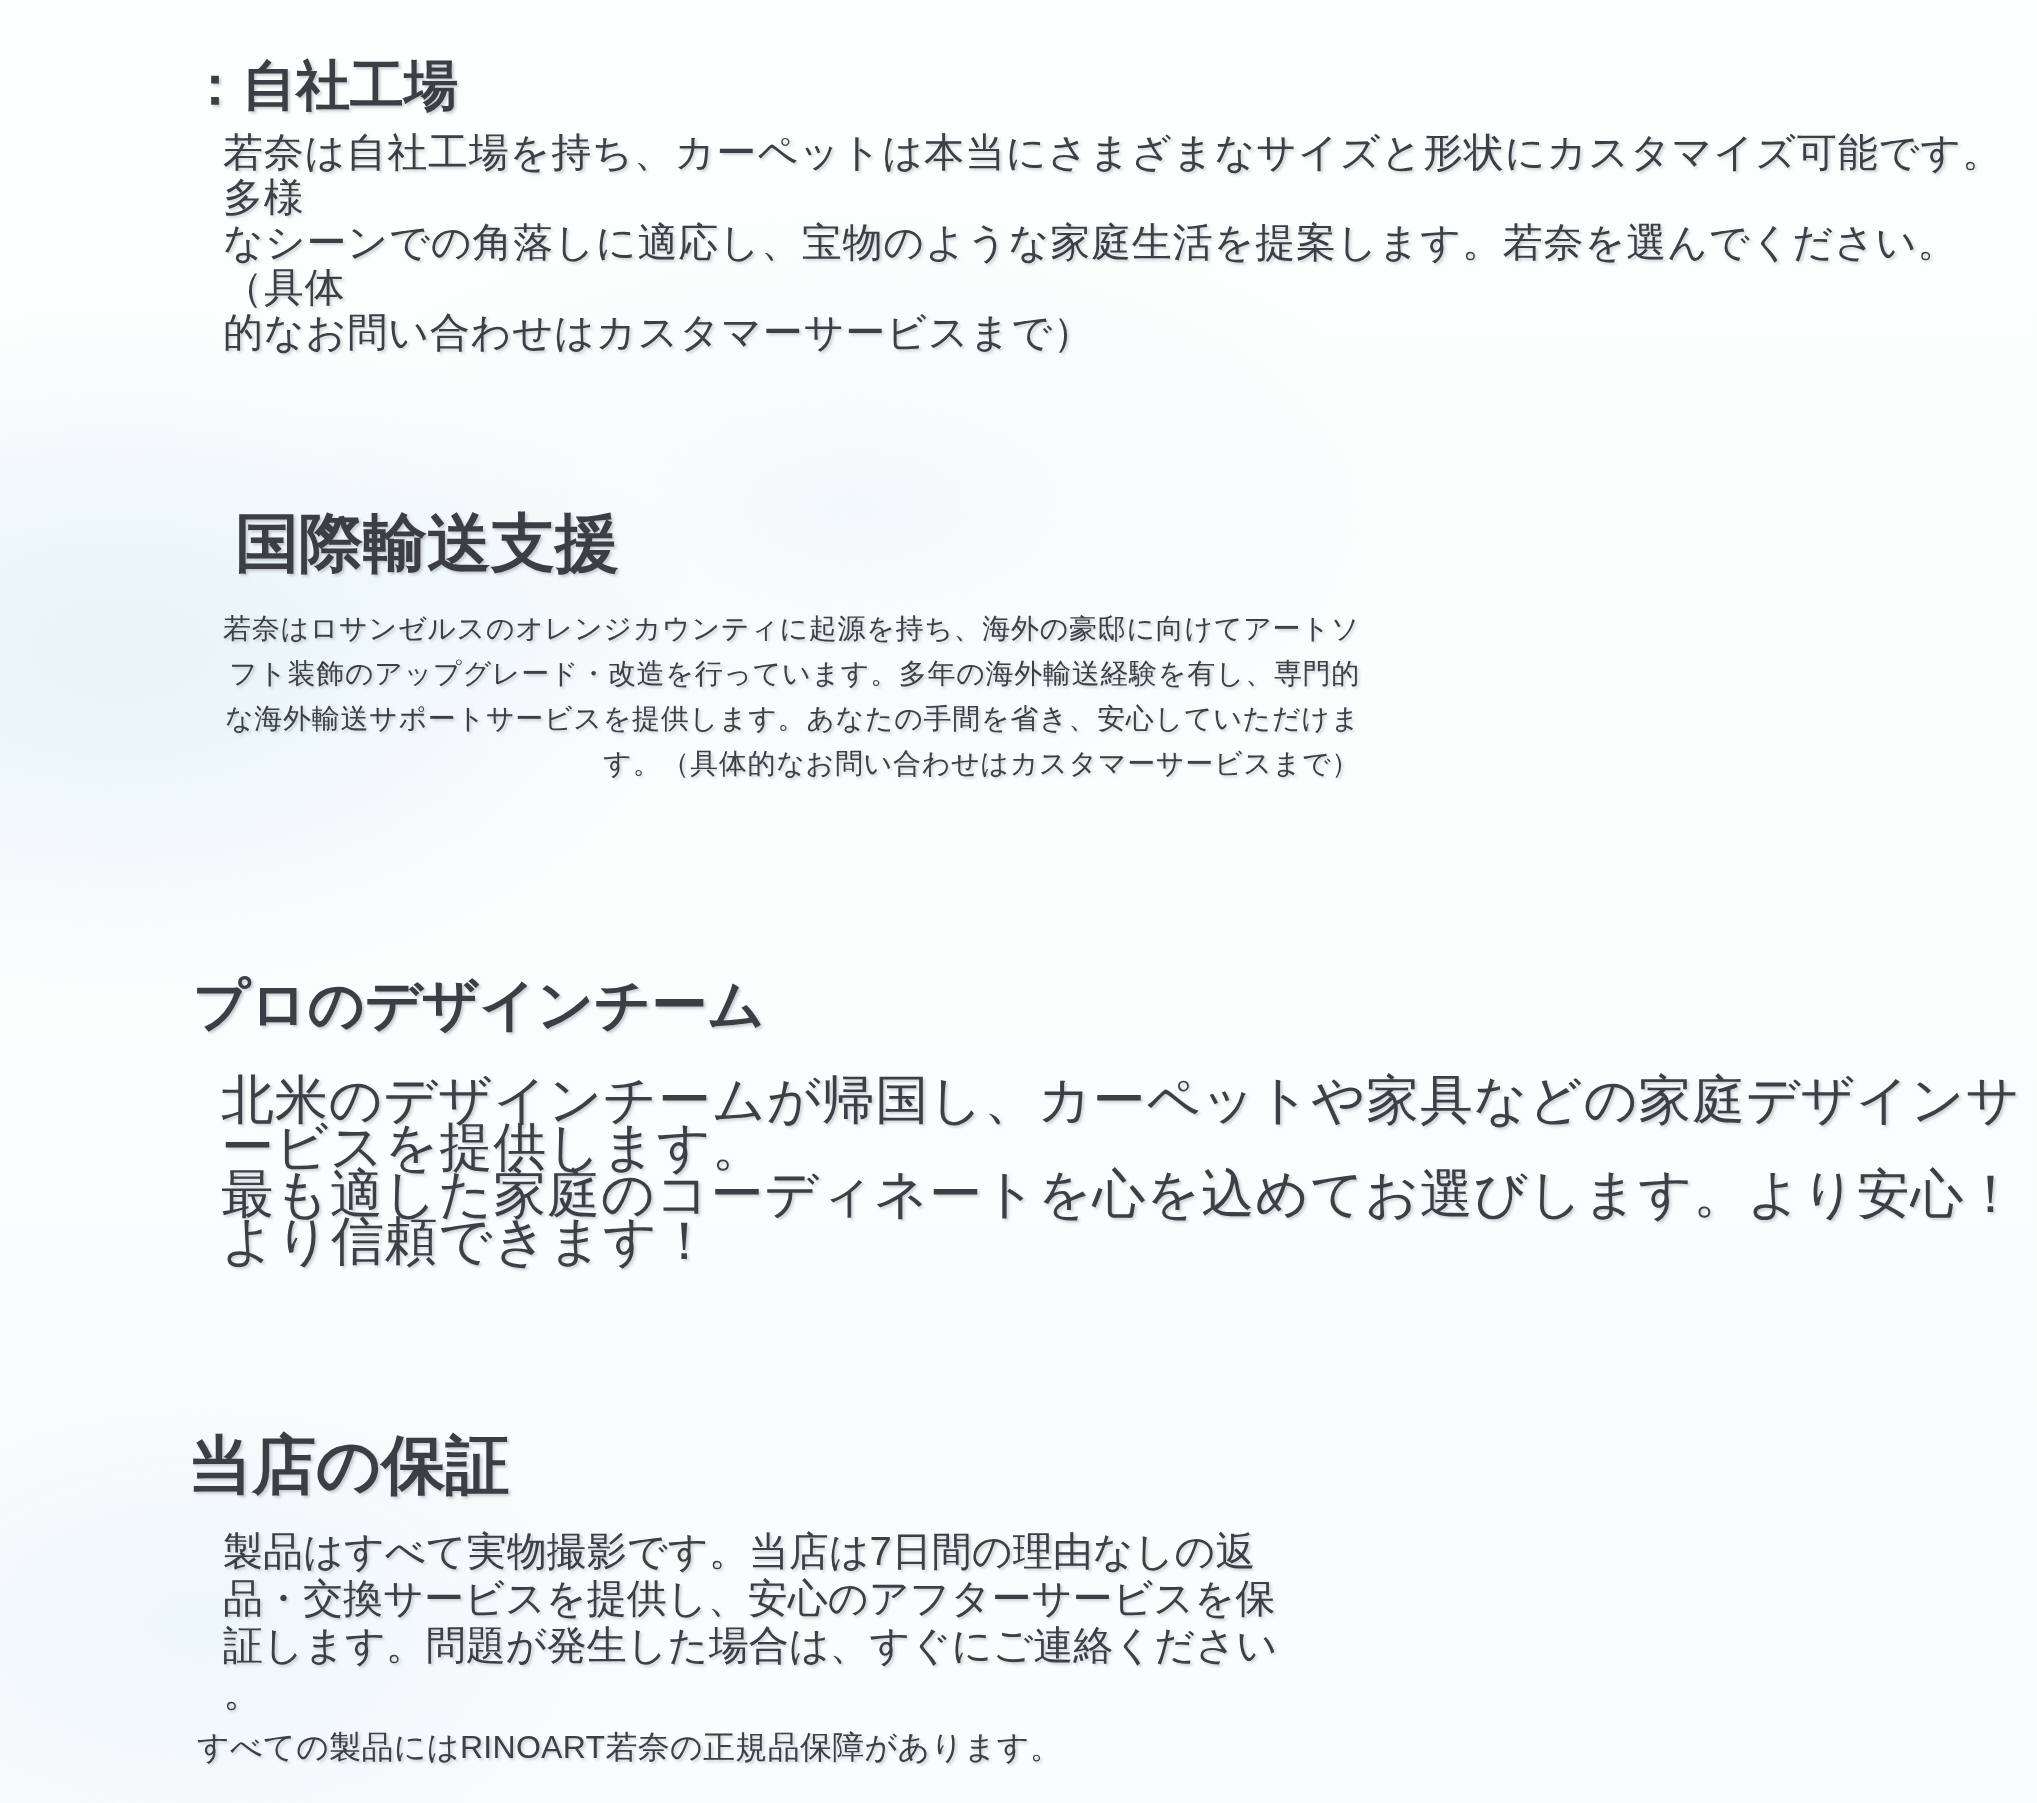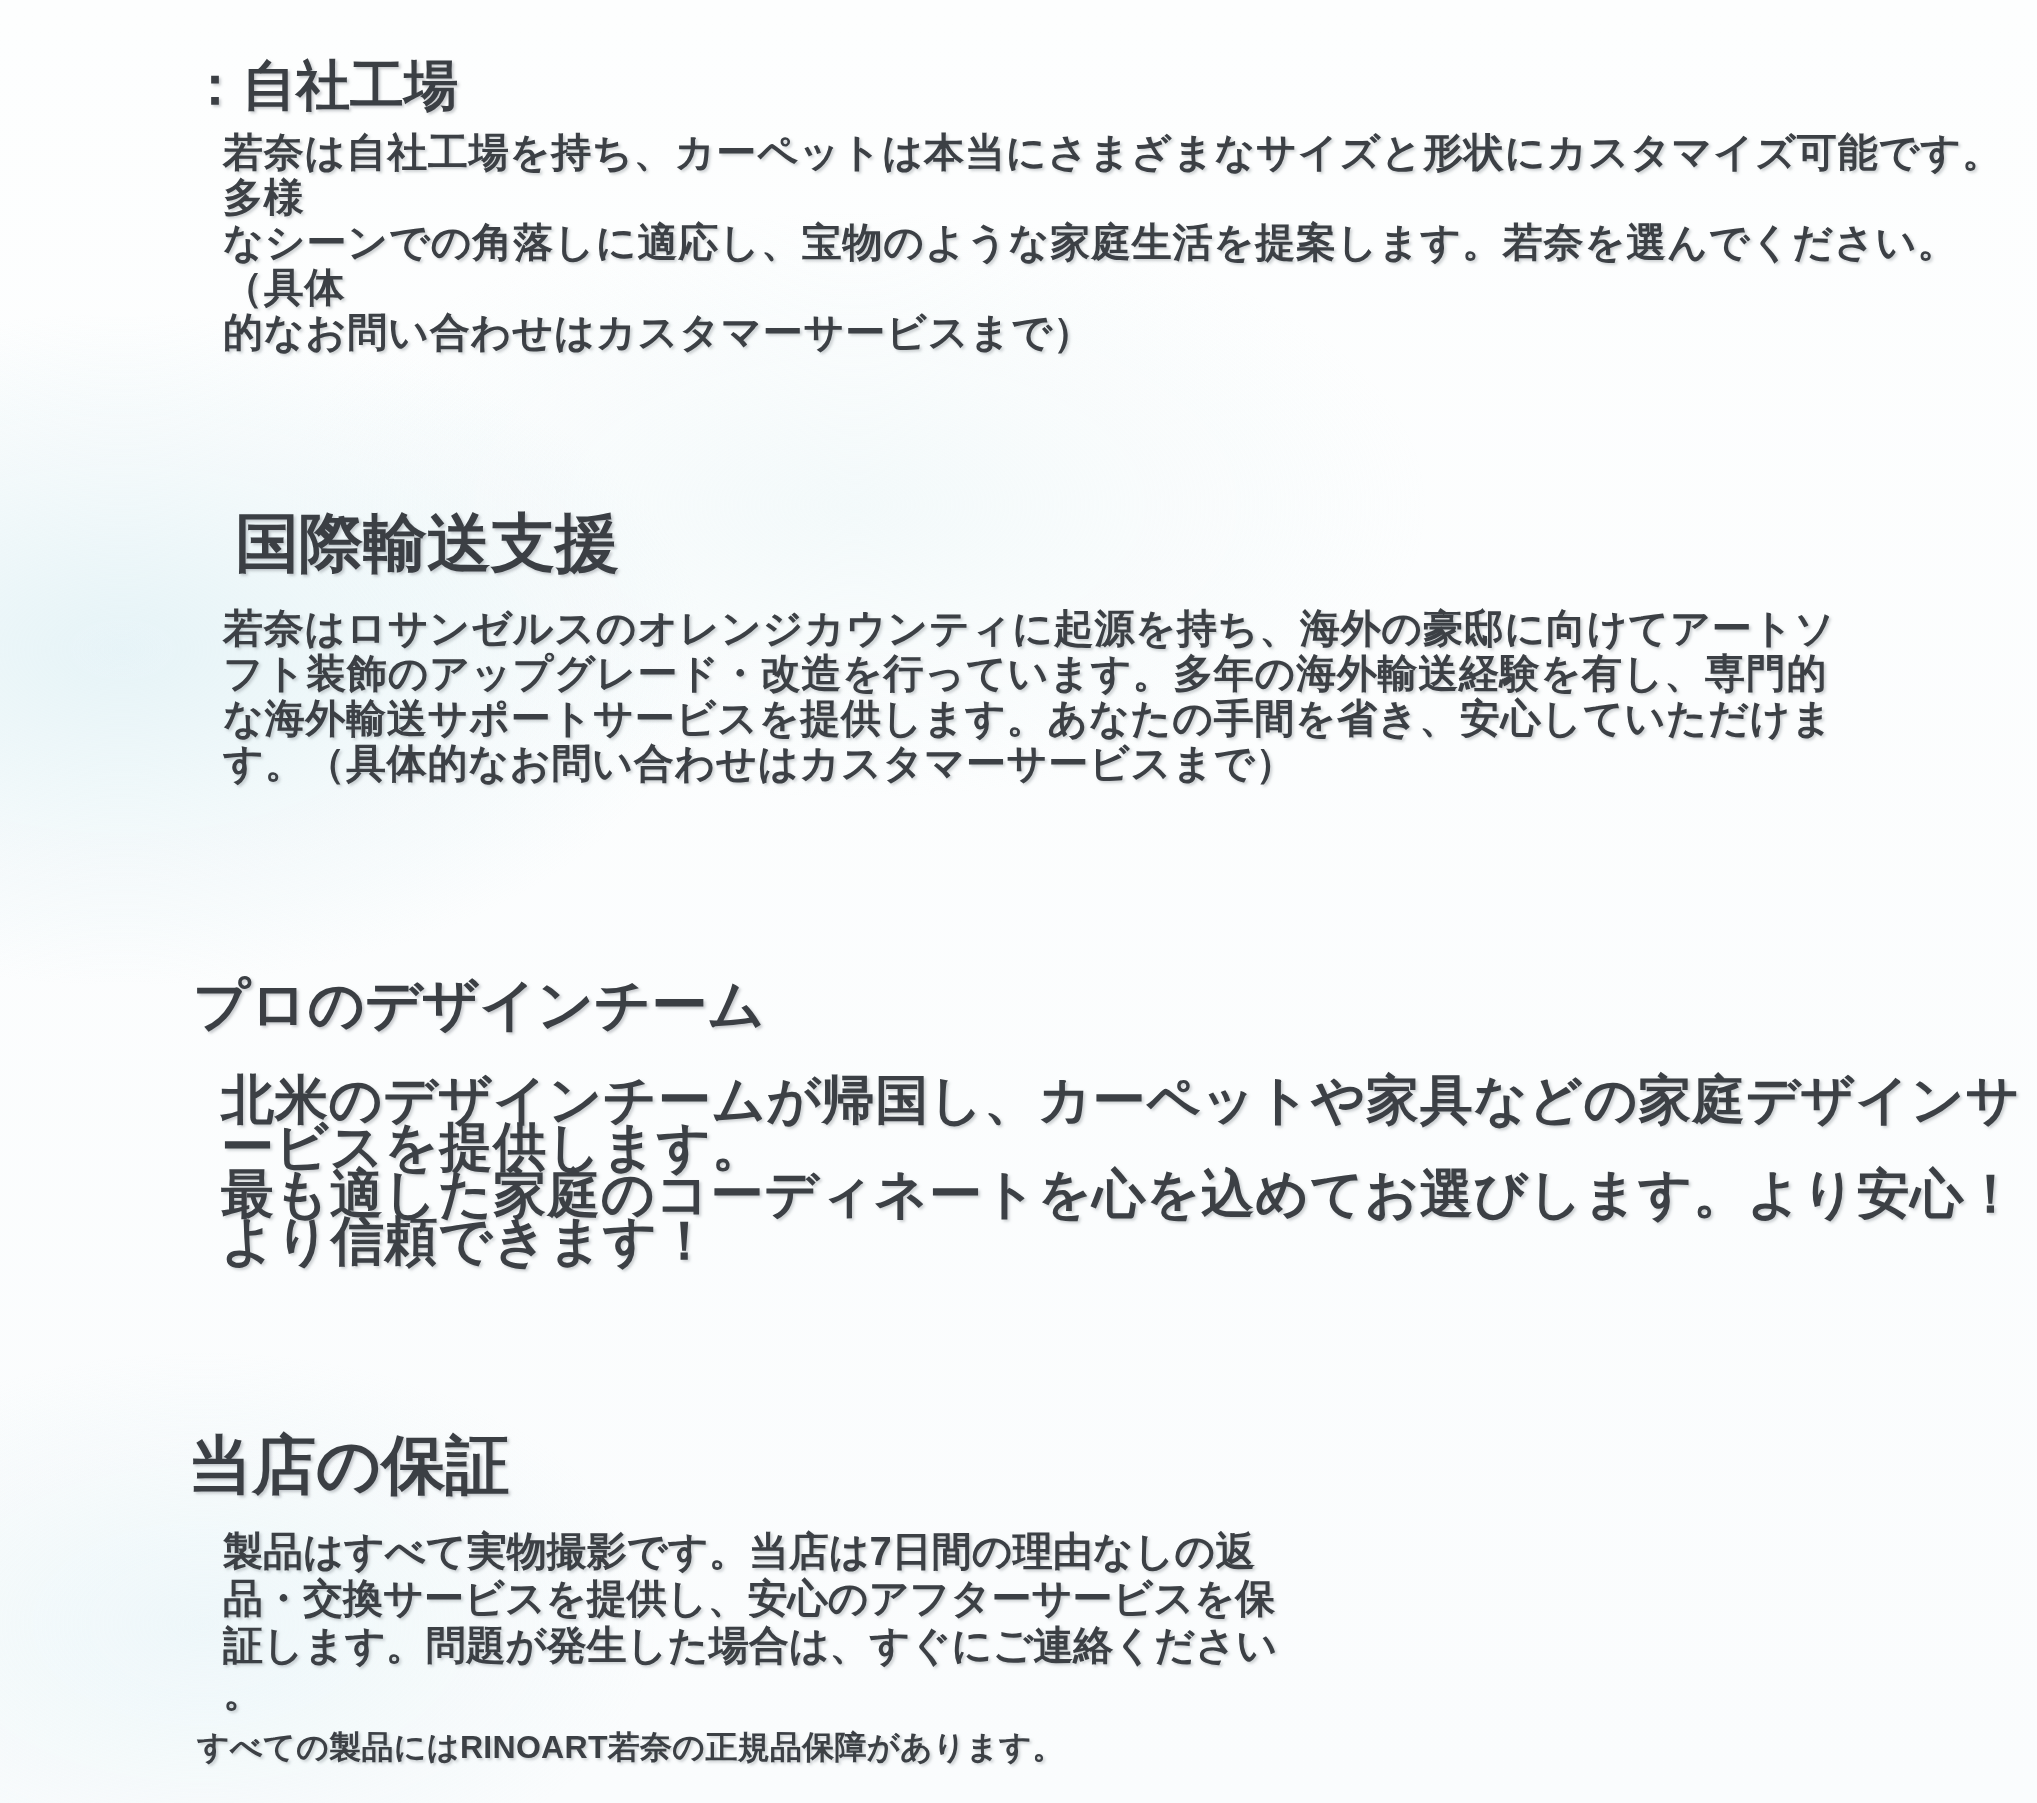--- a/index.html
+++ b/index.html
@@ -27,29 +27,29 @@
   .sec-heading {
     position: absolute;
     font-weight: 700;
     white-space: pre;
     color: #3b3f44;
     text-shadow: 2px 2px 3px rgba(115,122,128,0.38);
     line-height: 1.08;
   }
   .sec-body {
     position: absolute;
-    font-weight: 700;
+    font-weight: 400;
     white-space: pre-line;
     color: #3c4045;
     text-shadow: 2px 2px 3px rgba(118,125,131,0.35);
   }
   #heading-own-factory      { left: 188px;  top: 56px;   font-size: 54px; }
   #body-own-factory         { left: 223px;  top: 130px;  font-size: 40px; line-height: 45px; letter-spacing: 0.8px; }
   #heading-intl-shipping    { left: 191px;  top: 509px;  font-size: 64px; margin-left: 44px; }
-  #body-intl-shipping       { left: 223px;  top: 606px;  font-size: 40px; line-height: 45px; letter-spacing: 0.7px; }
+  #body-intl-shipping       { left: 223px;  top: 606px;  font-size: 28px; line-height: 45px; letter-spacing: 0.7px; text-align: right; }
   #heading-design-team      { left: 183px;  top: 975px;  font-size: 56px; margin-left: 10px; }
   #body-design-team         { left: 221px;  top: 1076px; font-size: 53px; line-height: 47px; letter-spacing: 0.7px; }
   #heading-store-guarantee  { left: 188px;  top: 1431px; font-size: 64px; text-align: right; }
   #body-store-guarantee     { left: 223px;  top: 1528px; font-size: 40px; line-height: 47px; }
   #guarantee-note           { left: 197px;  top: 1727px; font-size: 32px; letter-spacing: 0.3px; line-height: 1.25; }
 </style>
 </head>
 <body>
 
 <div class="stage">

